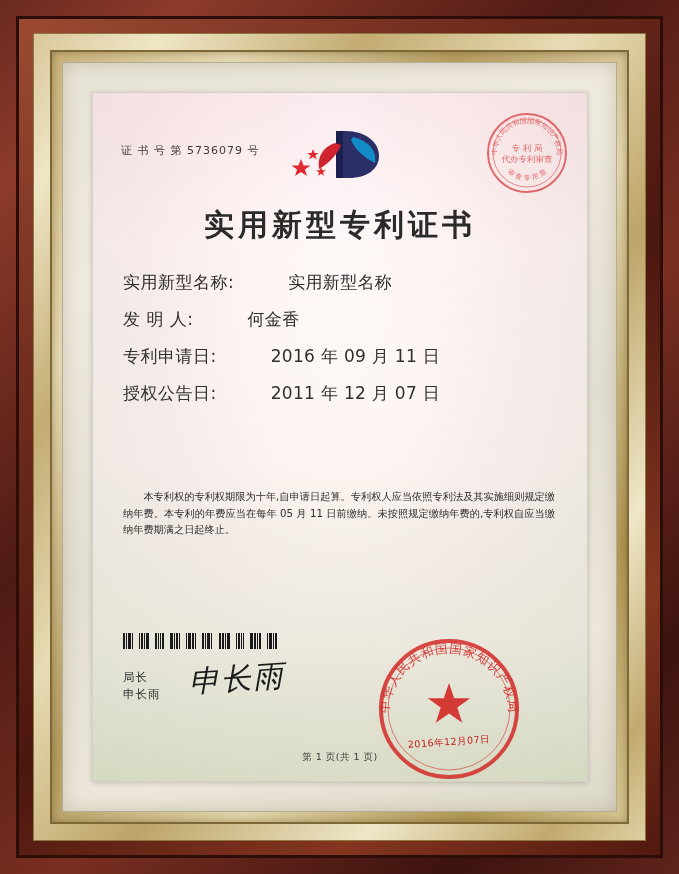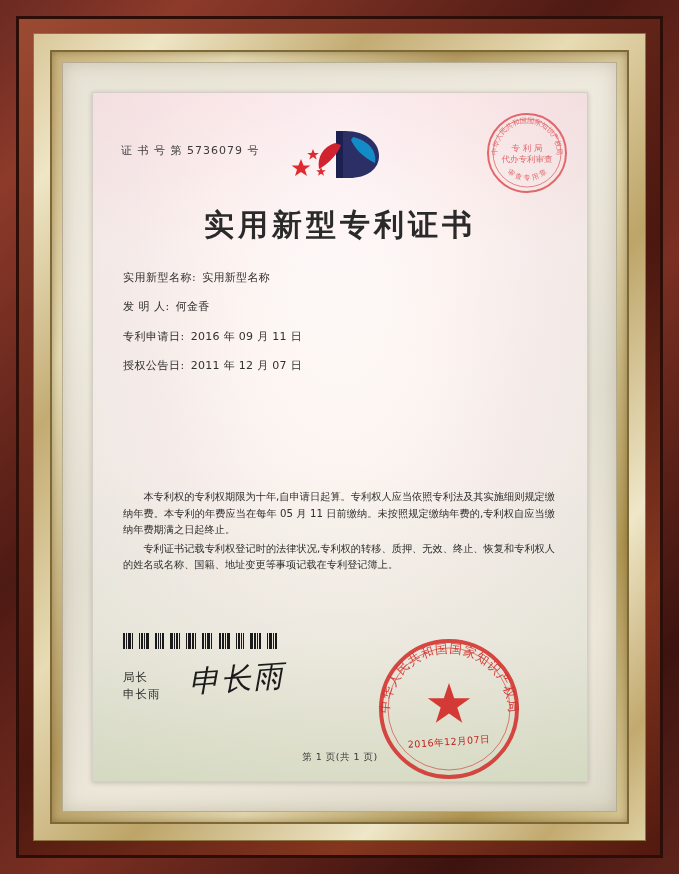--- a/index.html
+++ b/index.html
@@ -128,23 +128,24 @@
   
   .fields {
     position: absolute;
     left: 30px; top: 178px;
     width: 430px;
   }
   .field-row {
     display: flex;
     align-items: baseline;
     margin-bottom: 15px;
-    font-size: 11px;
+    font-size: 17px;
     color: #30302f;
     line-height: 1.3;
+    gap: 48px;
   }
   .field-label {
     white-space: nowrap;
     letter-spacing: .5px;
   }
   .field-value {
     margin-left: 6px;
     white-space: nowrap;
     letter-spacing: .3px;
   }
@@ -286,21 +287,20 @@
         <span class="field-value">2016 年 09 月 11 日</span>
       </div>
       <div class="field-row">
         <span class="field-label">授权公告日:</span>
         <span class="field-value">2011 年 12 月 07 日</span>
       </div>
     </div>
 
     <div class="body-text">
       <p>本专利权的专利权期限为十年,自申请日起算。专利权人应当依照专利法及其实施细则规定缴纳年费。本专利的年费应当在每年 05 月 11 日前缴纳。未按照规定缴纳年费的,专利权自应当缴纳年费期满之日起终止。</p>
-      <p>专利证书记载专利权登记时的法律状况,专利权的转移、质押、无效、终止、恢复和专利权人的姓名或名称、国籍、地址变更等事项记载在专利登记簿上。</p>
     </div>
 
     <div class="barcode">
       <i style="width:2px"></i><i style="width:1px"></i><i style="width:3px"></i><i style="width:1px"></i>
       <i style="width:1px"></i><i style="width:2px"></i><i style="width:1px"></i><i style="width:3px"></i>
       <i style="width:2px"></i><i style="width:1px"></i><i style="width:1px"></i><i style="width:2px"></i>
       <i style="width:3px"></i><i style="width:1px"></i><i style="width:2px"></i><i style="width:1px"></i>
       <i style="width:1px"></i><i style="width:3px"></i><i style="width:2px"></i><i style="width:1px"></i>
       <i style="width:2px"></i><i style="width:1px"></i><i style="width:3px"></i><i style="width:1px"></i>
       <i style="width:2px"></i><i style="width:2px"></i><i style="width:1px"></i><i style="width:3px"></i>

